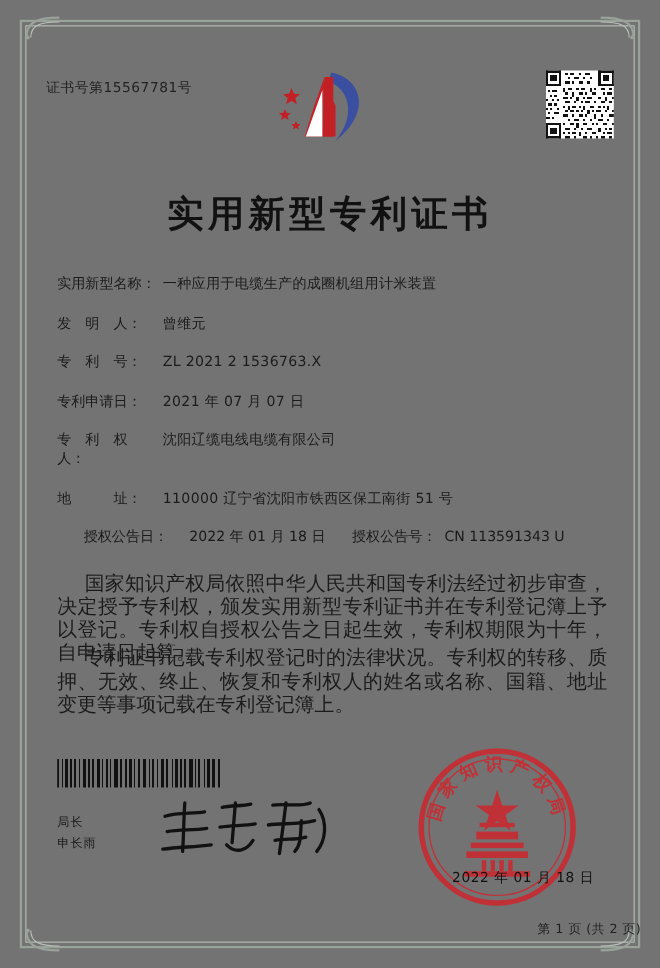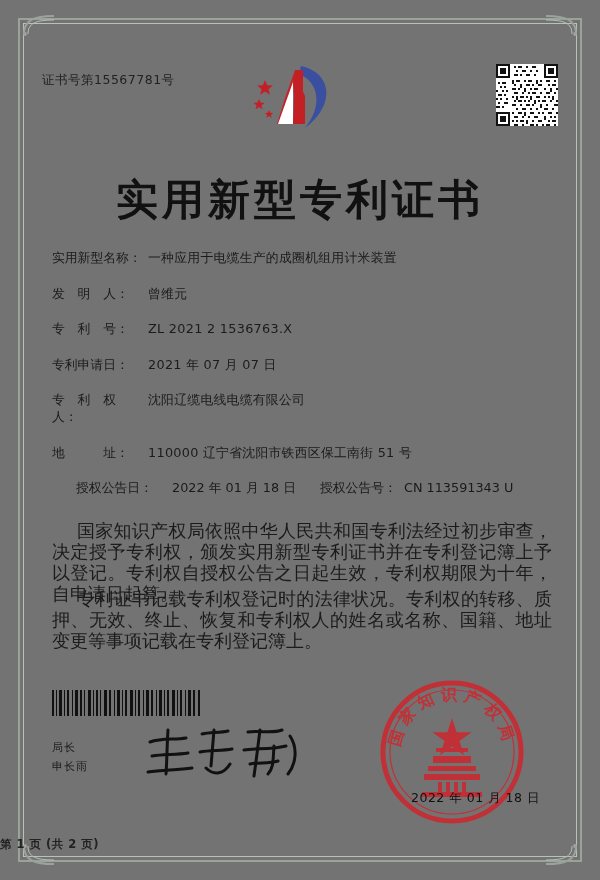--- a/index.html
+++ b/index.html
@@ -62,21 +62,21 @@
     left: 50%; top: 62px;
     transform: translateX(-50%);
     width: 110px; height: 72px;
   }
 
   .title {
     position: absolute;
     left: 0; right: 0; top: 172px;
     text-align: center;
     font-family: "DejaVu Serif", "Liberation Serif", serif;
-    font-size: 42px;
+    font-size: 33px;
     font-weight: bold;
     letter-spacing: 4px;
     color: #111;
   }
 
   .fields {
     position: absolute;
     left: 52px; top: 250px;
     width: 500px;
   }
@@ -149,26 +149,25 @@
     letter-spacing: 1px;
   }
   .signature {
     position: absolute;
     left: 140px; top: 724px;
     width: 170px; height: 60px;
   }
 
   .footer {
     position: absolute;
-    left: 0; right: 4px; bottom: 28px;
-    text-align: left;
+    left: 0; right: 17px; bottom: 28px;
+    text-align: right;
     font-size: 11.5px;
     color: #222;
     letter-spacing: .5px;
-    font-weight: bold;
   }
 </style>
 </head>
 <body>
 
 <div class="page">
 
   <div class="border-outer"></div>
   <div class="border-inner"></div>
 

